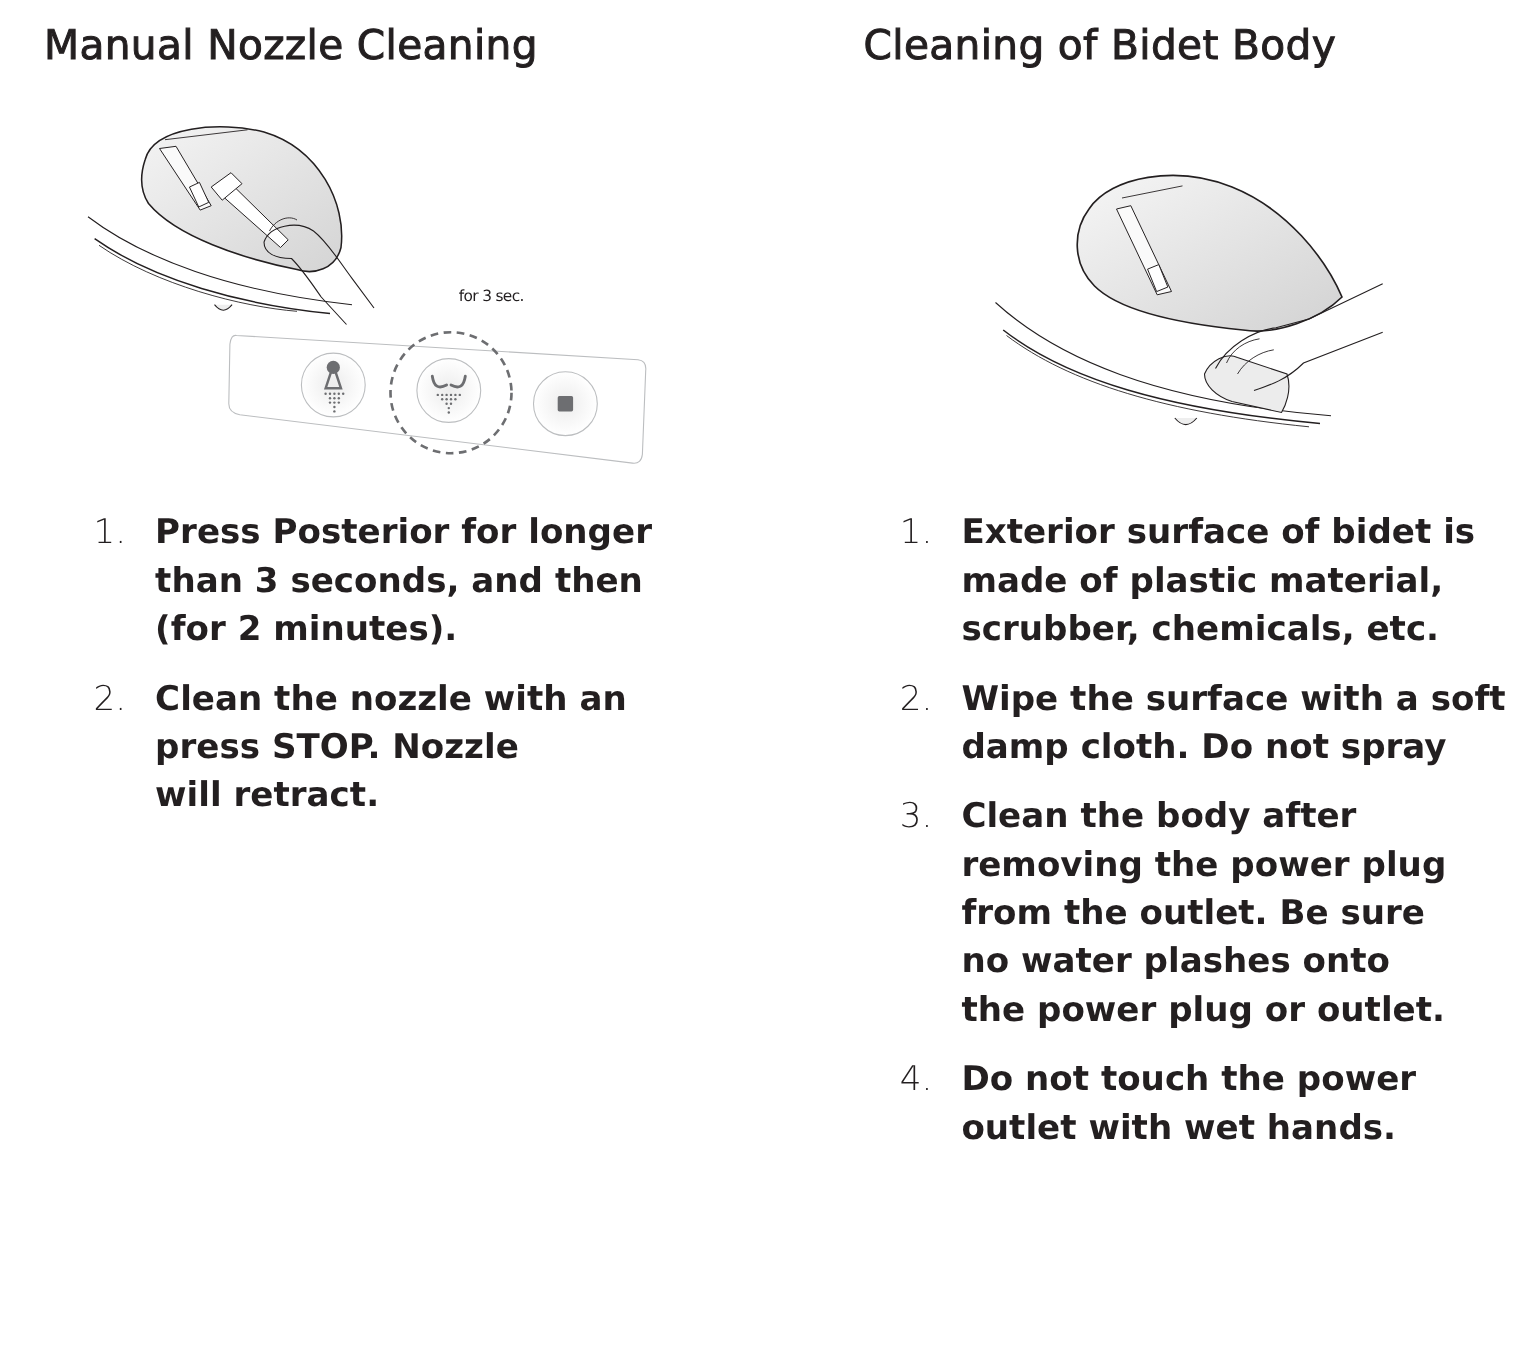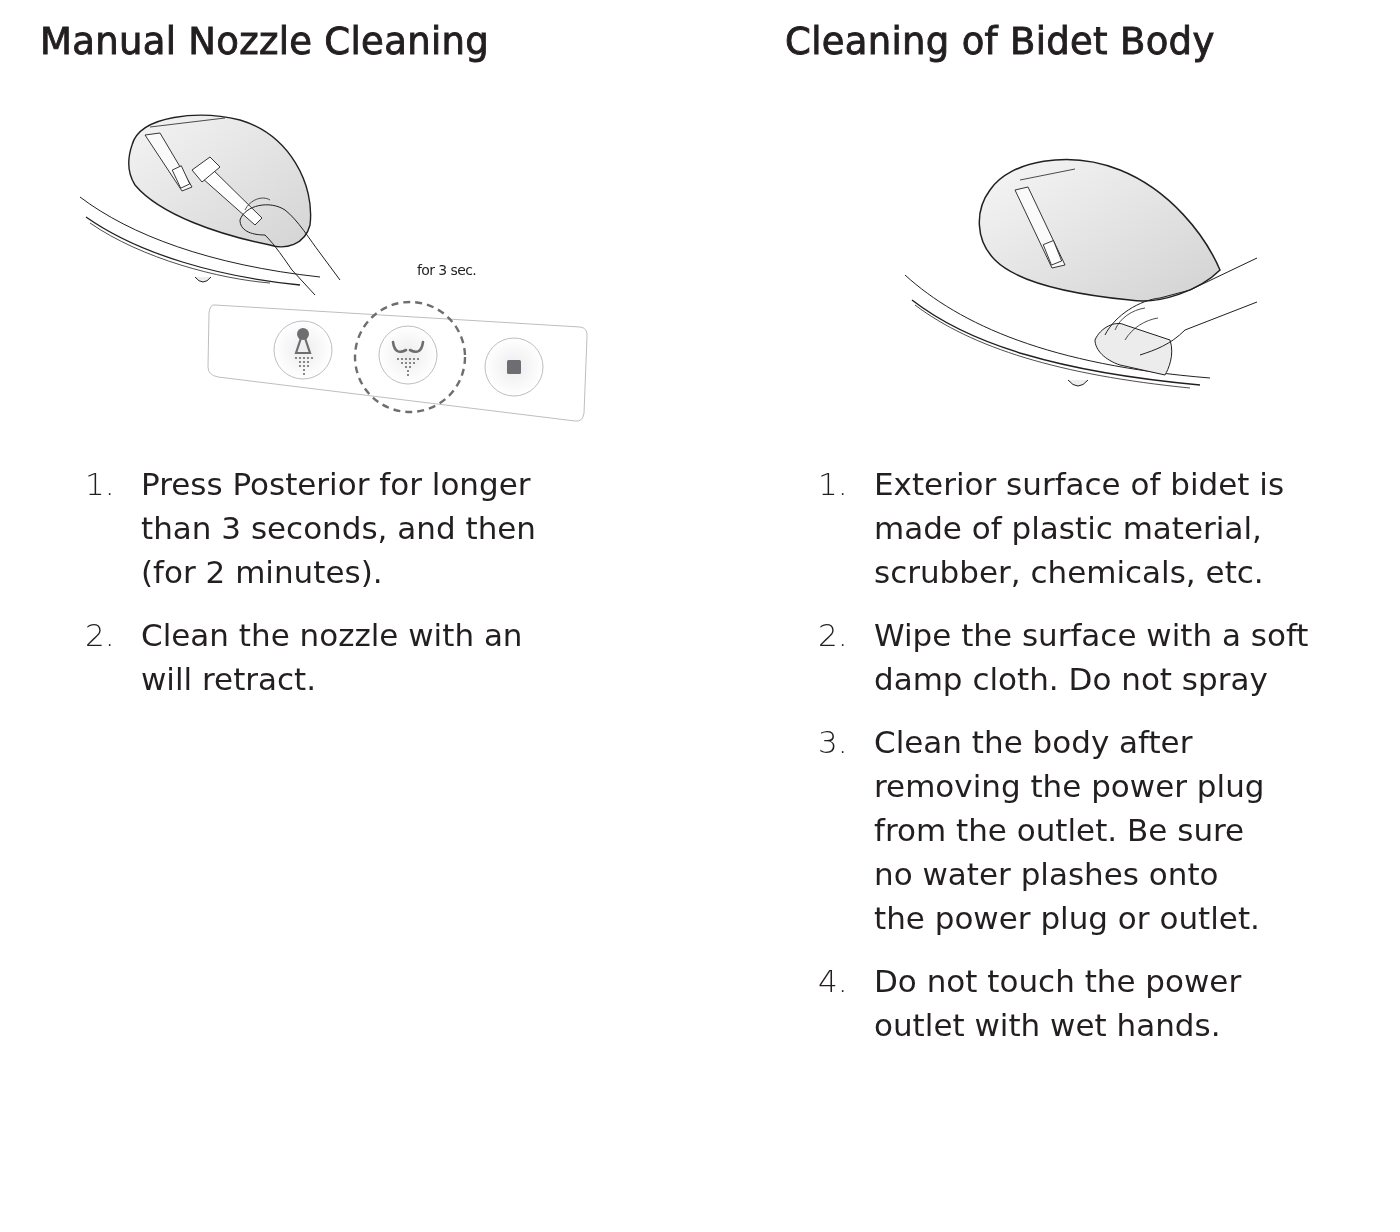--- a/index.html
+++ b/index.html
@@ -10,21 +10,21 @@
   .col-right { left: 733px; width: 667px; }
   .title { position: absolute; top: 20px; font-size: 37px; font-weight: normal;
            letter-spacing: 0.3px; margin: 0; white-space: nowrap;
            -webkit-text-stroke: 0.9px #231f20; }
   .col-left .title { left: 40px; }
   .col-right .title { left: 52px; }
   .illus { position: absolute; }
   .list { position: absolute; margin: 0; padding: 0; list-style: none; }
   .item { position: relative; padding-left: 56px; margin-bottom: 19px; }
   .num { position: absolute; left: 0; top: 0; font-size: 31px; line-height: 44px; font-weight: 300; }
-  .line { display: block; font-size: 31px; line-height: 44px; white-space: nowrap; font-weight: 400; }
+  .line { display: block; font-size: 31px; line-height: 44px; white-space: nowrap; font-weight: 700; }
   .col-left .list { left: 85px; top: 462px; }
   .col-right .list { left: 85px; top: 462px; }
   .caption { position: absolute; left: 373px; top: 262px; font-size: 14px; letter-spacing: -0.6px; margin-left: 44px; }
 </style>
 </head>
 <body>
 
 <section class="col col-left">
   <h1 class="title">Manual Nozzle Cleaning</h1>
 
@@ -113,20 +113,21 @@
   <ol class="list">
     <li class="item">
       <span class="num">1.</span>
       <span class="line">Press Posterior for longer</span>
       <span class="line">than 3 seconds, and then</span>
       <span class="line">(for 2 minutes).</span>
     </li>
     <li class="item">
       <span class="num">2.</span>
       <span class="line">Clean the nozzle with an</span>
+      <span class="line">press STOP. Nozzle</span>
       <span class="line">will retract.</span>
     </li>
   </ol>
 </section>
 
 <section class="col col-right">
   <h1 class="title">Cleaning of Bidet Body</h1>
 
   <svg class="illus" style="left:167px;top:150px" width="360" height="250" viewBox="0 0 360 250">
     <defs>

